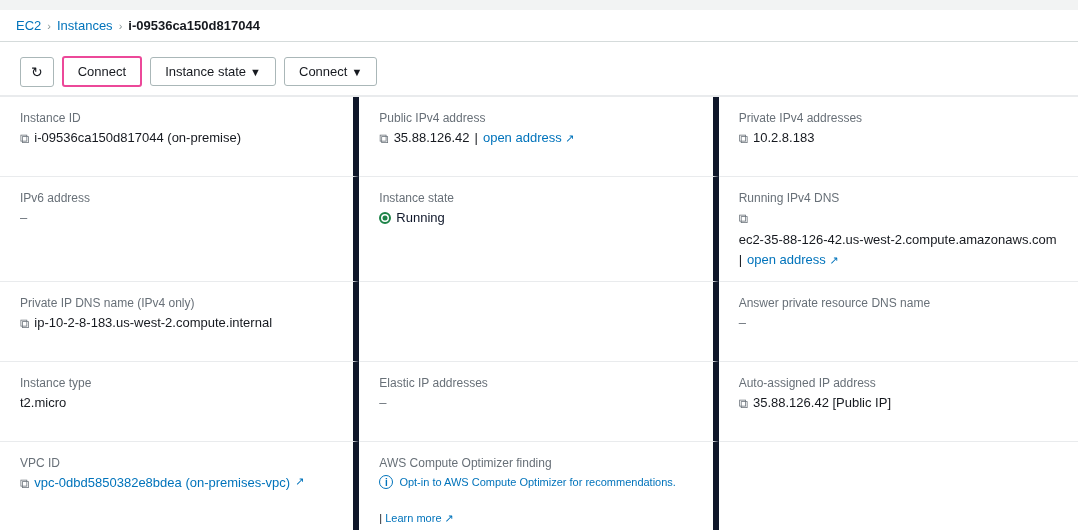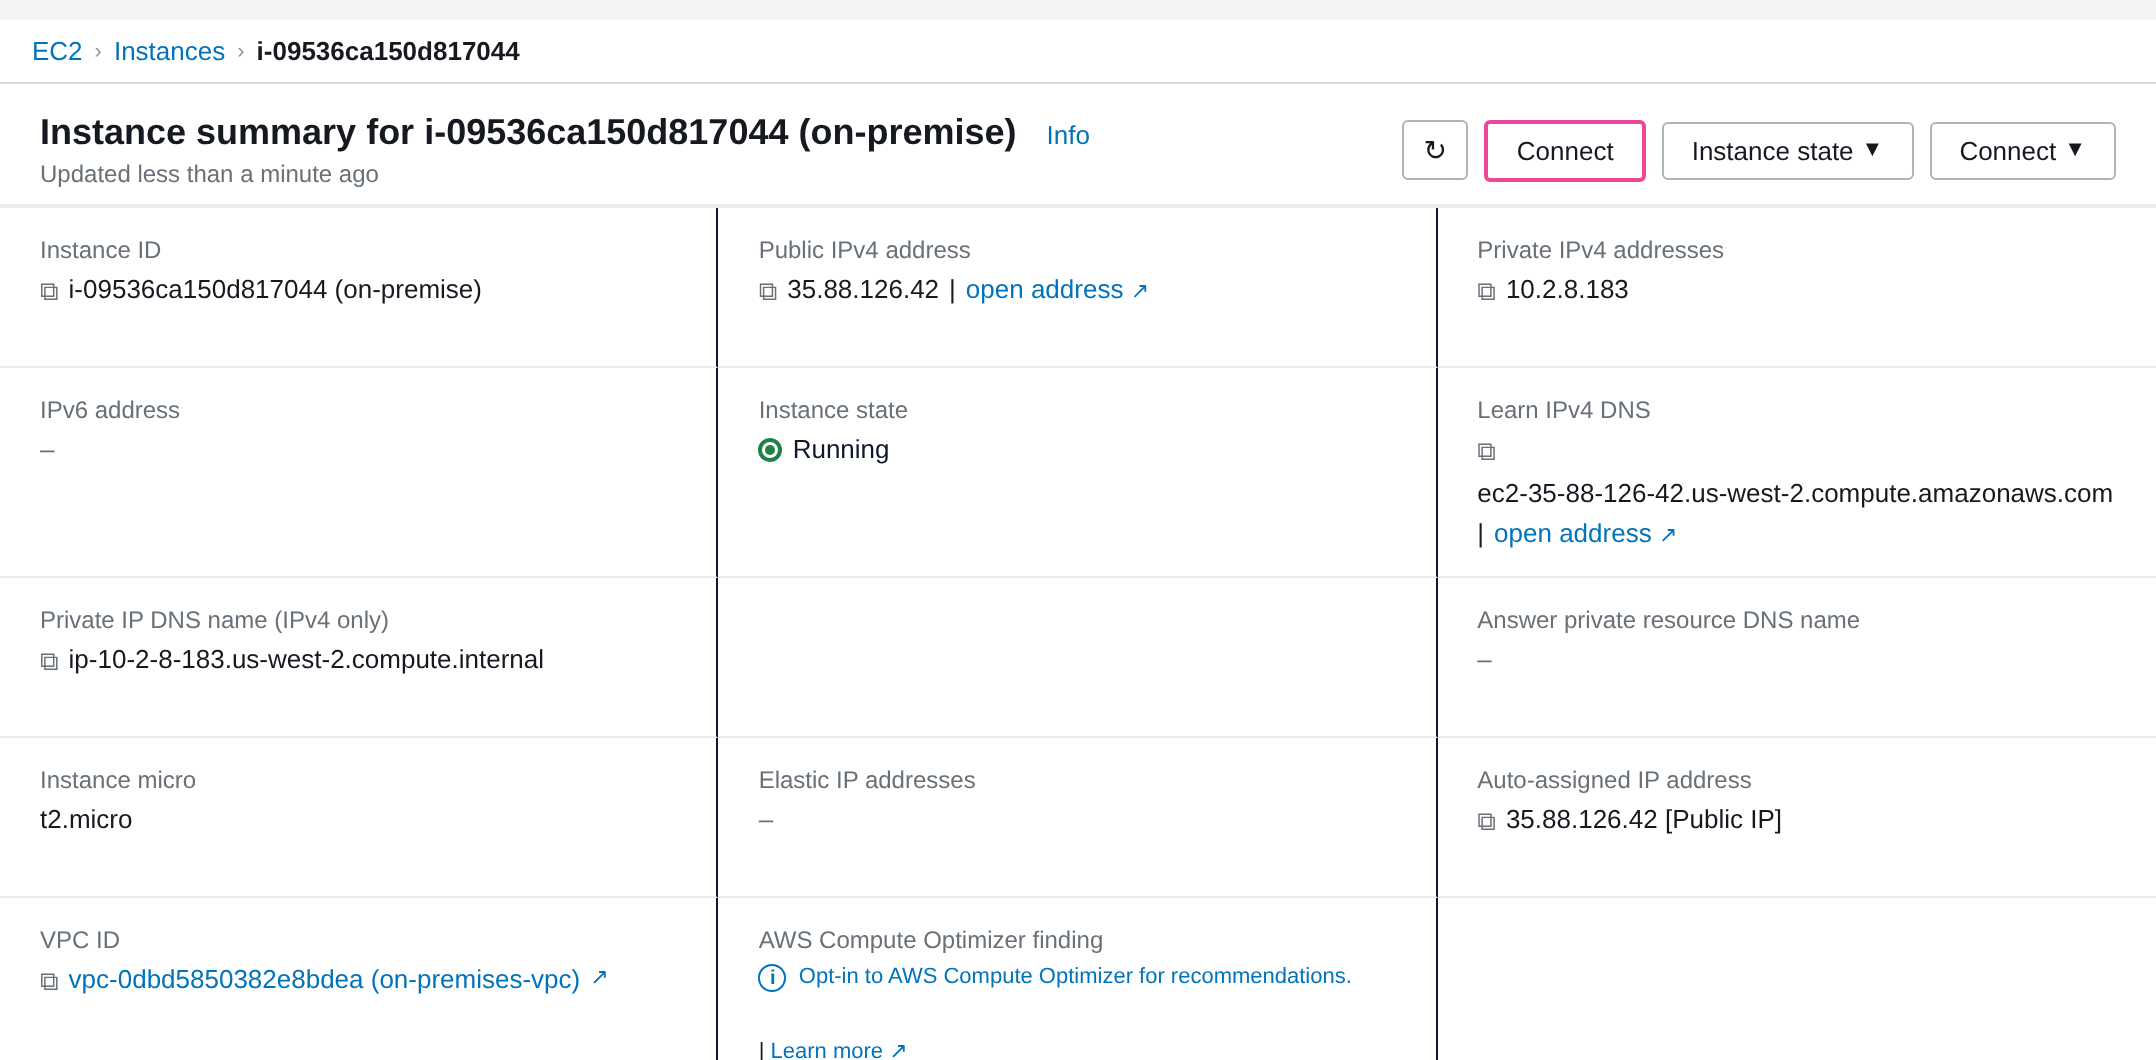--- a/index.html
+++ b/index.html
@@ -82,21 +82,21 @@
     .btn-caret { font-size: 11px; }
 
     .details-grid {
       display: grid;
       grid-template-columns: 1fr 1fr 1fr;
       border-top: 1px solid #e9ebed;
     }
 
     .detail-cell {
       padding: 14px 20px;
-      border-right: 1px solid #0f172a;
+      border-right: 6px solid #0f172a;
       border-bottom: 1px solid #e9ebed;
       min-height: 80px;
     }
     .detail-cell:nth-child(3n) {
       border-right: none;
     }
 
     .detail-label {
       font-size: 12px;
       color: #687078;
@@ -175,27 +175,20 @@
 
   <div class="breadcrumb-bar">
     <a class="breadcrumb-link">EC2</a>
     <span class="breadcrumb-sep">›</span>
     <a class="breadcrumb-link">Instances</a>
     <span class="breadcrumb-sep">›</span>
     <span class="breadcrumb-current">i-09536ca150d817044</span>
   </div>
 
   <div class="header-row">
-    <div class="header-left">
-      <div class="header-title">
-        <span>Instance summary for i-09536ca150d817044 (on-premise)</span>
-        <a class="info-link">Info</a>
-      </div>
-      <div class="header-subtitle">Updated less than a minute ago</div>
-    </div>
     <div class="header-actions">
       <button class="btn btn-icon">↻</button>
       <button class="btn btn-primary">Connect</button>
       <button class="btn">
         <span>Instance state</span>
         <span class="btn-caret">▼</span>
       </button>
       <button class="btn">
         <span>Connect</span>
         <span class="btn-caret">▼</span>
@@ -242,21 +235,21 @@
       <div class="detail-label">Instance state</div>
       <div class="detail-value">
         <span class="status-running">
           <span class="status-dot"></span>
           <span>Running</span>
         </span>
       </div>
     </div>
 
     <div class="detail-cell">
-      <div class="detail-label">Learn IPv4 DNS</div>
+      <div class="detail-label">Running IPv4 DNS</div>
       <div class="detail-value">
         <span class="copy-icon">⧉</span>
         <span>ec2-35-88-126-42.us-west-2.compute.amazonaws.com</span>
         <span> | </span>
         <a class="link-blue">open address <span class="ext-icon">↗</span></a>
       </div>
     </div>
 
 
     <div class="detail-cell">
@@ -273,21 +266,21 @@
     </div>
 
     <div class="detail-cell">
       <div class="detail-label">Answer private resource DNS name</div>
       <div class="detail-value dash-value">
         <span>–</span>
       </div>
     </div>
 
     <div class="detail-cell">
-      <div class="detail-label">Instance micro</div>
+      <div class="detail-label">Instance type</div>
       <div class="detail-value">
         <span>t2.micro</span>
       </div>
     </div>
 
     <div class="detail-cell">
       <div class="detail-label">Elastic IP addresses</div>
       <div class="detail-value dash-value">
         <span>–</span>
       </div>

